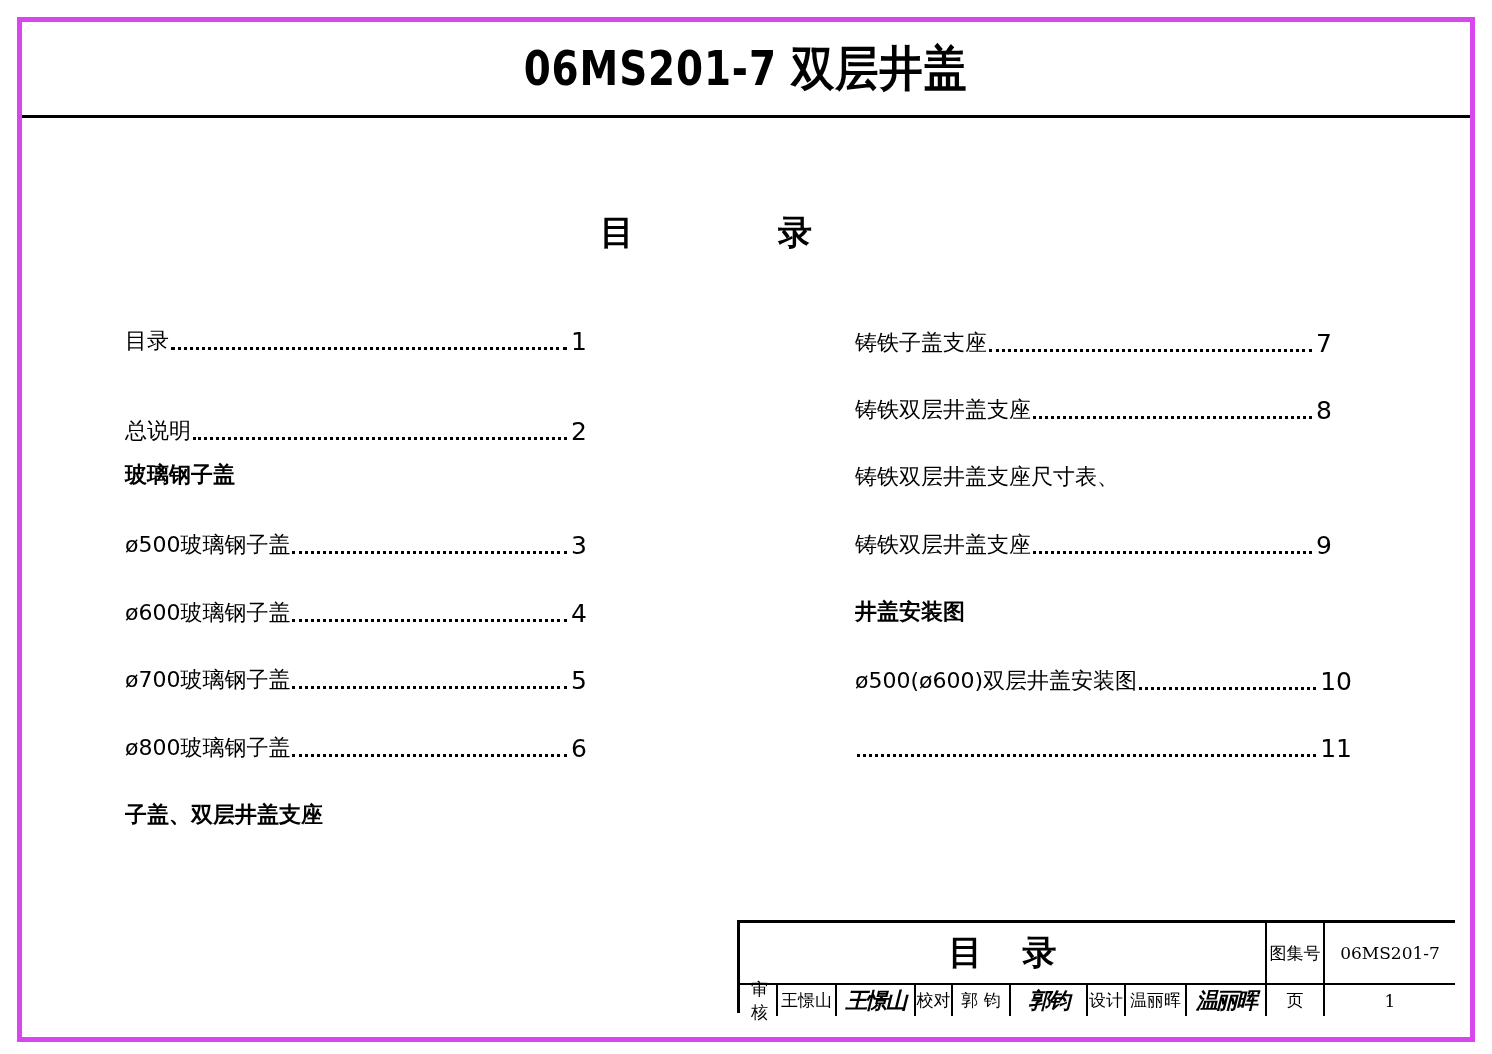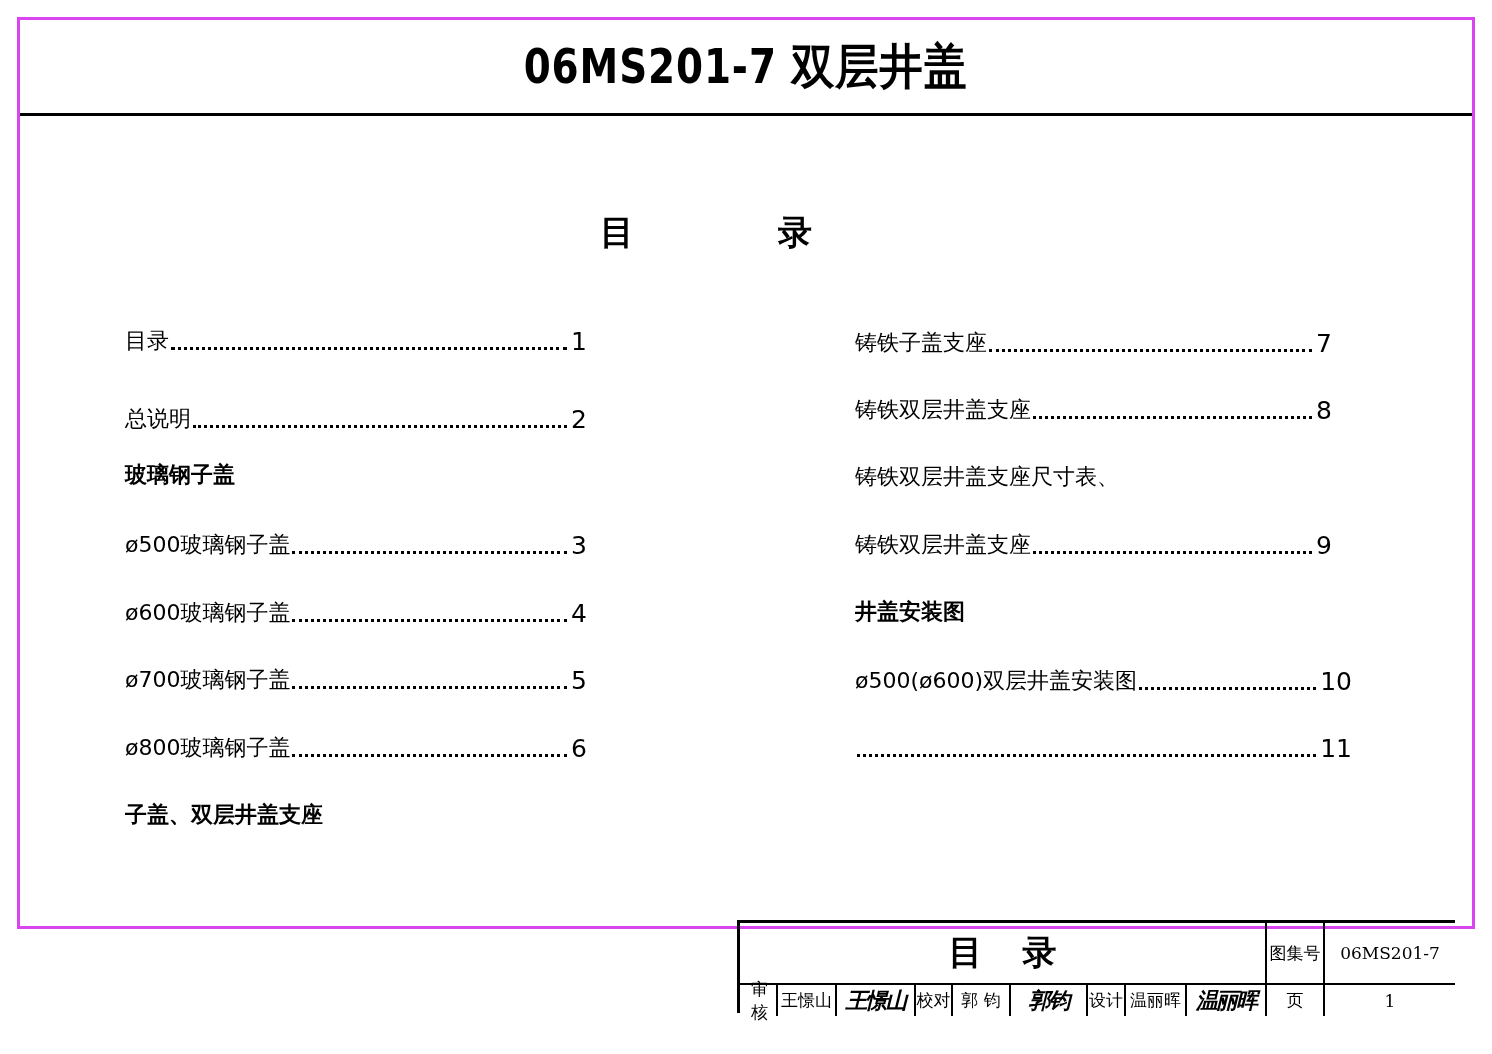--- a/index.html
+++ b/index.html
@@ -1,20 +1,20 @@
 <!DOCTYPE html>
 <html><head>
 <meta charset="utf-8">
 <style>
   html, body { margin: 0; padding: 0; background: #ffffff; }
   body { width: 1492px; height: 1054px; position: relative; overflow: hidden;
          font-family: "DejaVu Sans", "Liberation Sans", sans-serif; color: #000; }
 
-  .sheet { position: absolute; left: 17px; top: 17px; width: 1458px; height: 912px;
-           border: 3px solid #d946ef; box-sizing: border-box; }
+  .sheet { position: absolute; left: 17px; top: 17px; width: 1458px; height: 1025px;
+           border: 5px solid #d946ef; box-sizing: border-box; }
   .header-band { position: absolute; left: 0; top: 0; right: 0; height: 93px;
                  border-bottom: 3px solid #000; display: flex; align-items: center; justify-content: center; }
   .header-title { font-family: "DejaVu Sans Condensed", "DejaVu Sans", sans-serif; font-size: 48px; font-weight: bold;
                   letter-spacing: 1px; transform: scaleX(0.9); }
 
   .toc-heading { position: absolute; top: 210px; left: 0; right: 0; text-align: center; }
   .toc-heading span { font-size: 34px; font-weight: bold; }
   .toc-heading .h1 { position: absolute; left: 600px; }
   .toc-heading .h2 { position: absolute; left: 778px; }
 
@@ -55,21 +55,21 @@
   <span class="h1">目</span>
   <span class="h2">录</span>
 </div>
 
 <div class="col col-left">
   <div class="entry" style="top:322px">
     <span class="label">目录</span>
     <span class="leader"></span>
     <span class="page">1</span>
   </div>
-  <div class="entry" style="top:400px">
+  <div class="entry" style="top:412px">
     <span class="label">总说明</span>
     <span class="leader"></span>
     <span class="page">2</span>
   </div>
   <div class="entry section" style="top:456px">
     <span class="label">玻璃钢子盖</span>
   </div>
   <div class="entry" style="top:526px">
     <span class="label">ø500玻璃钢子盖</span>
     <span class="leader"></span>

